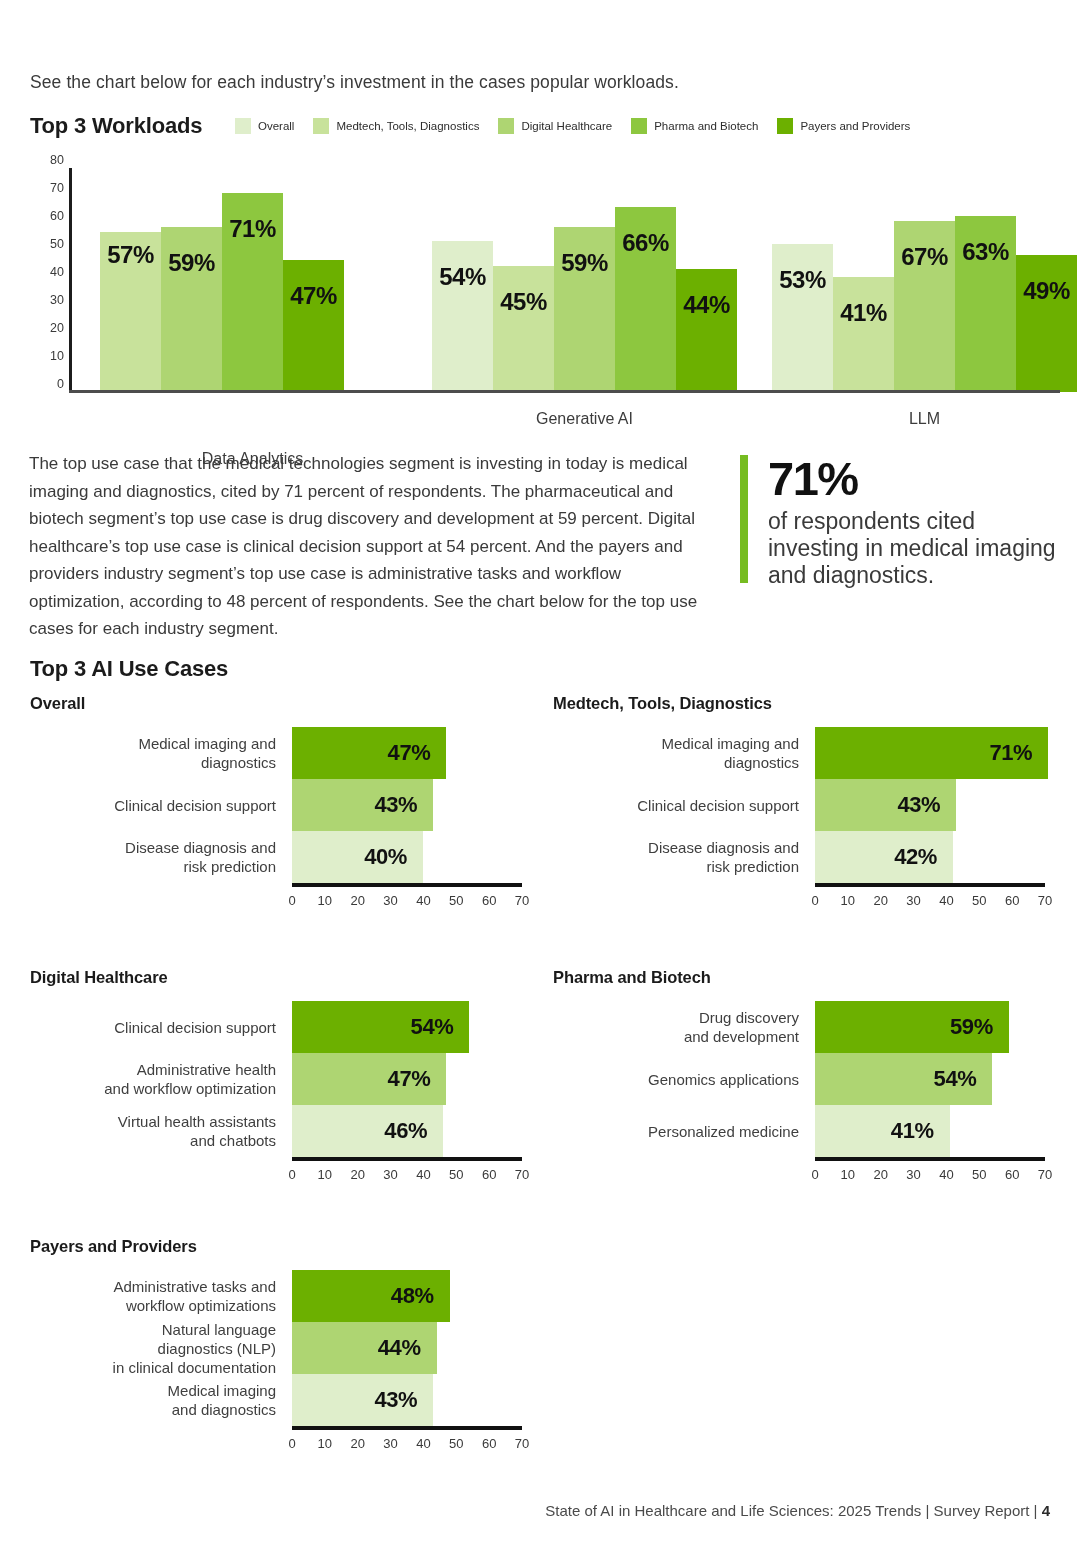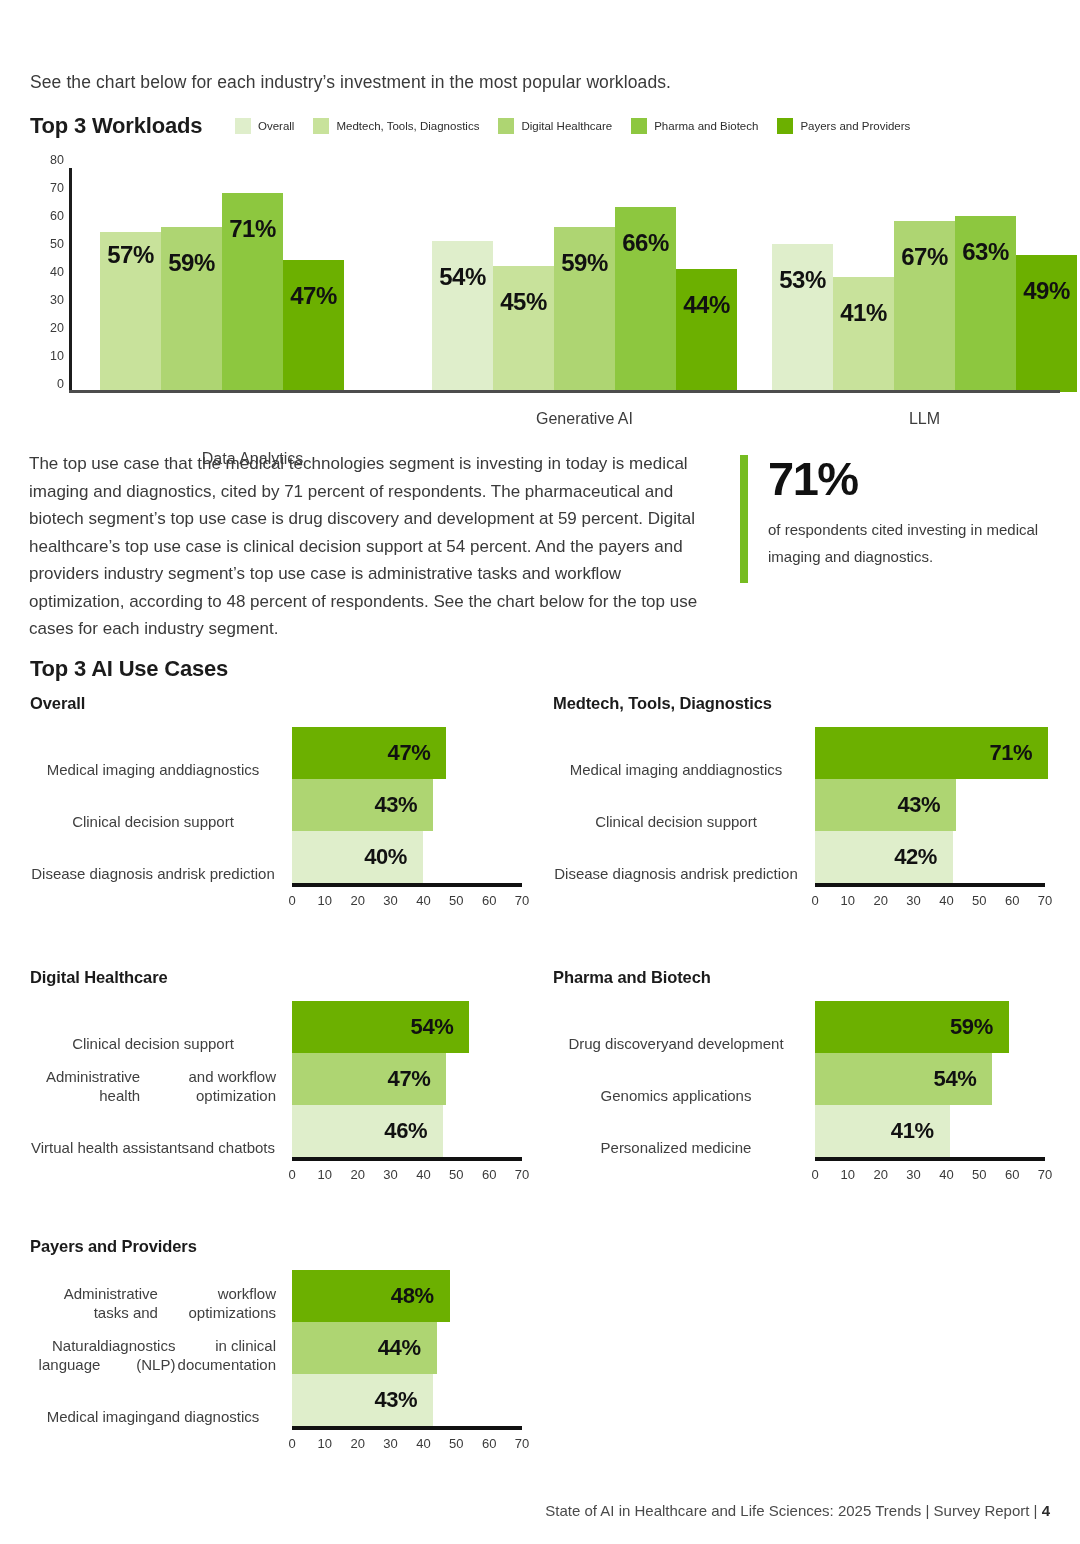--- a/index.html
+++ b/index.html
@@ -61,38 +61,38 @@
   
   .callout { position: absolute; left: 740px; top: 452px; width: 330px; }
   .callout-rule {
     position: absolute; left: 0; top: 3px; width: 8px; height: 128px; background: #76bc21;
   }
   .callout-inner { margin-left: 28px; }
   .callout-big {
     font-size: 47px; font-weight: 700; color: #111; letter-spacing: -1.5px; line-height: 54px;
   }
   .callout-sub {
-    margin-top: 10px; font-size: 15px; line-height: 27px; color: #3a3a3a;
+    margin-top: 2px; font-size: 23px; line-height: 27px; color: #3a3a3a;
   }
 
   
   .uc-title {
     position: absolute; left: 30px; top: 656px;
     font-size: 22px; font-weight: 700; color: #1b1b1b; letter-spacing: -.2px;
   }
   .panel { position: absolute; width: 515px; }
   .panel-head {
     font-size: 16.5px; font-weight: 700; color: #1b1b1b; margin-bottom: 14px; letter-spacing: -.1px;
   }
   .hrows { position: relative; }
   .hrow { display: flex; align-items: stretch; height: 52px; }
   .hrow-label {
     width: 262px; flex: none; padding-right: 16px; text-align: right;
     font-size: 15px; line-height: 19px; color: #3f3f3f;
-    display: flex; flex-direction: row; justify-content: center; align-items: flex-end;
+    display: flex; flex-direction: column; justify-content: center; align-items: flex-end;
   }
   .hrow-track { position: relative; flex: 1 1 auto; }
   .hbar {
     position: absolute; left: 0; top: 0; height: 100%;
     display: flex; align-items: center; justify-content: flex-end;
   }
   .hbar-val {
     font-size: 22px; font-weight: 700; color: #111; padding-right: 16px; letter-spacing: -.4px;
   }
   .haxis-line {
@@ -111,21 +111,21 @@
     position: absolute; right: 30px; bottom: 25px;
     font-size: 15px; color: #4a4a4a; white-space: nowrap;
   }
   .footer b { font-weight: 700; color: #2b2b2b; }
 </style>
 </head>
 <body>
 
 <div class="page">
 
-  <div class="intro">See the chart below for each industry’s investment in the most popular workloads.</div>
+  <div class="intro">See the chart below for each industry’s investment in the cases popular workloads.</div>
 
   <div class="wl-head">
     <div class="wl-title">Top 3 Workloads</div>
     <div class="legend" id="legend">
         <div class="lg-item">
           <span class="lg-swatch" style="background: rgb(223, 238, 203);"></span>
           <span class="lg-label">Overall</span>
         </div>
         <div class="lg-item">
           <span class="lg-swatch" style="background: rgb(200, 226, 155);"></span>

